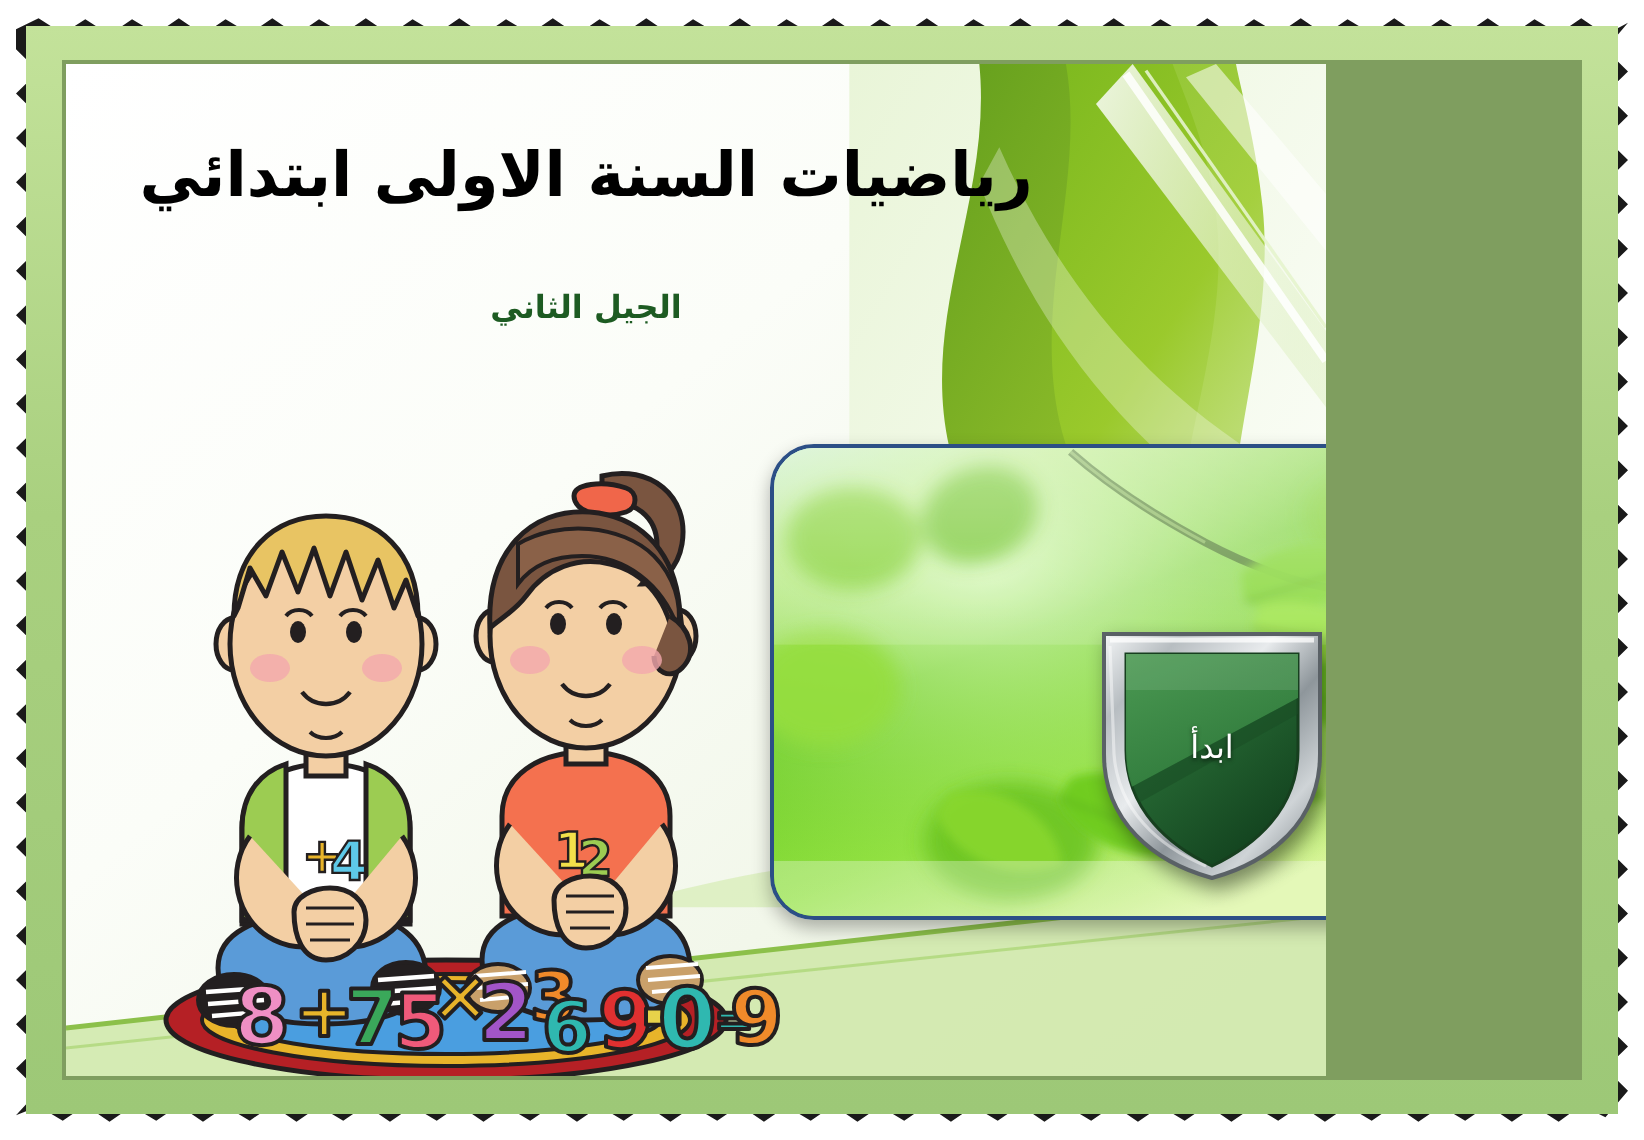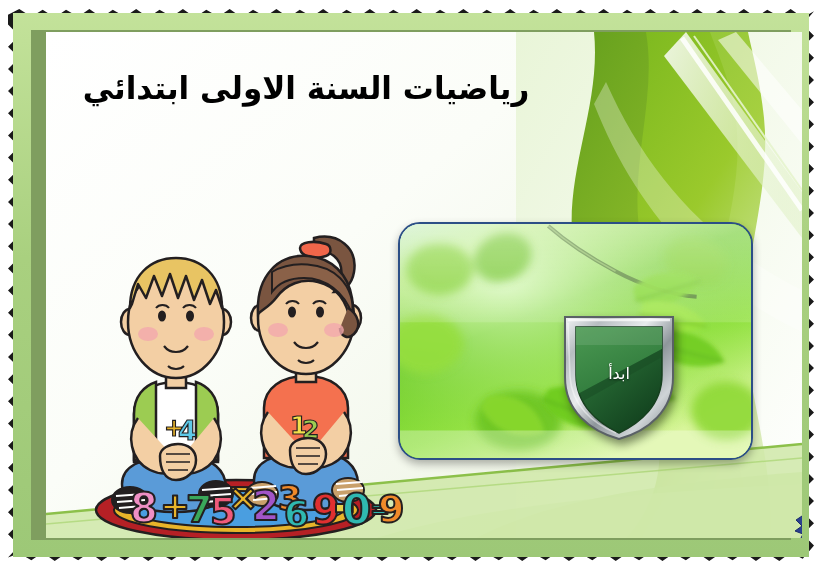--- a/index.html
+++ b/index.html
@@ -125,22 +125,22 @@
   .frame-inner-edge {
     position: absolute;
     left: 31px; top: 30px;
     width: 760px; height: 510px;
     background: #7f9e5f;
   }
 
   
   .canvas {
     position: absolute;
-    left: 46px; top: 32px;
-    width: 756px; height: 506px;
+    left: 33px; top: 32px;
+    width: 630px; height: 506px;
     overflow: hidden;
     background: linear-gradient(140deg,#ffffff 0%, #fbfdf8 40%, #f2f7ea 70%, #eaf3e0 100%);
   }
 
   
   .bg-ribbons { position:absolute; inset:0; }
 
   
   .ground-line { position:absolute; left:0; bottom:0; width:100%; height:120px; }
 
@@ -298,20 +298,21 @@
       <path d="M 330 506 C 430 476, 560 462, 756 452 L 756 506 Z" fill="#d6ecb5" opacity="0.7"></path>
     </svg>
 
     <svg class="ground-line" viewBox="0 0 756 120" preserveAspectRatio="none">
       <path d="M 0 96 L 756 26 L 756 120 L 0 120 Z" fill="#cfe8a8" opacity="0.85"></path>
       <path d="M 0 96 L 756 26" stroke="#8cc04a" stroke-width="2.5" fill="none"></path>
       <path d="M 0 106 L 756 40" stroke="#a8d470" stroke-width="1.5" fill="none" opacity="0.7"></path>
     </svg>
 
     <div class="title">رياضيات السنة الاولى ابتدائي</div>
+    <div class="subtitle">الجيل الثاني</div>
 
     <svg class="kids" viewBox="0 0 330 320">
       <defs>
         <clipPath id="rugclip">
           <ellipse cx="150" cy="288" rx="140" ry="30"></ellipse>
         </clipPath>
       </defs>
 
       <g>
         <ellipse cx="150" cy="288" rx="140" ry="30" fill="#b52025" stroke="#231f20" stroke-width="2.5"></ellipse>

